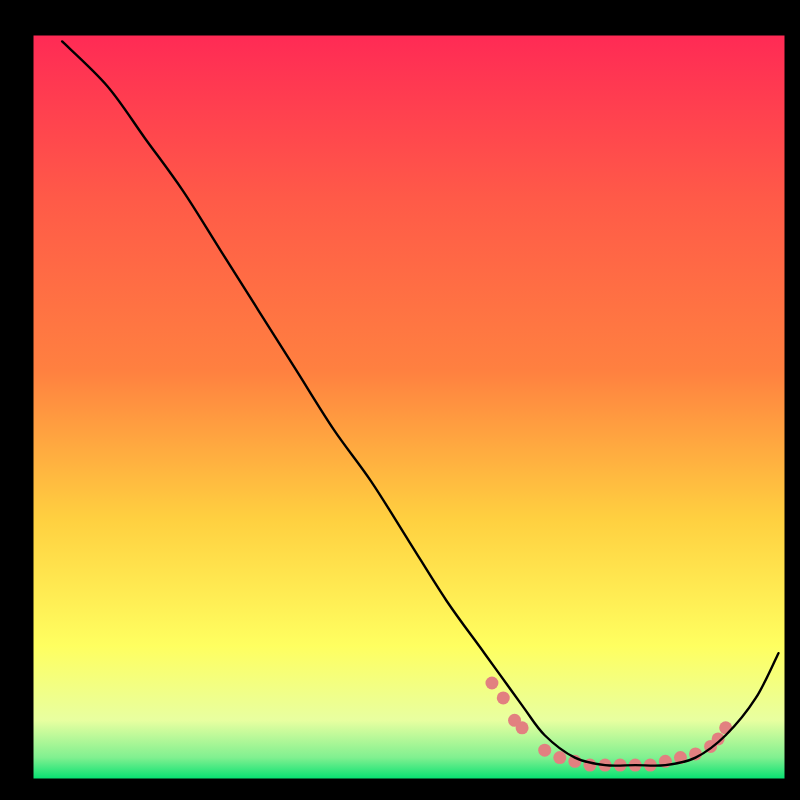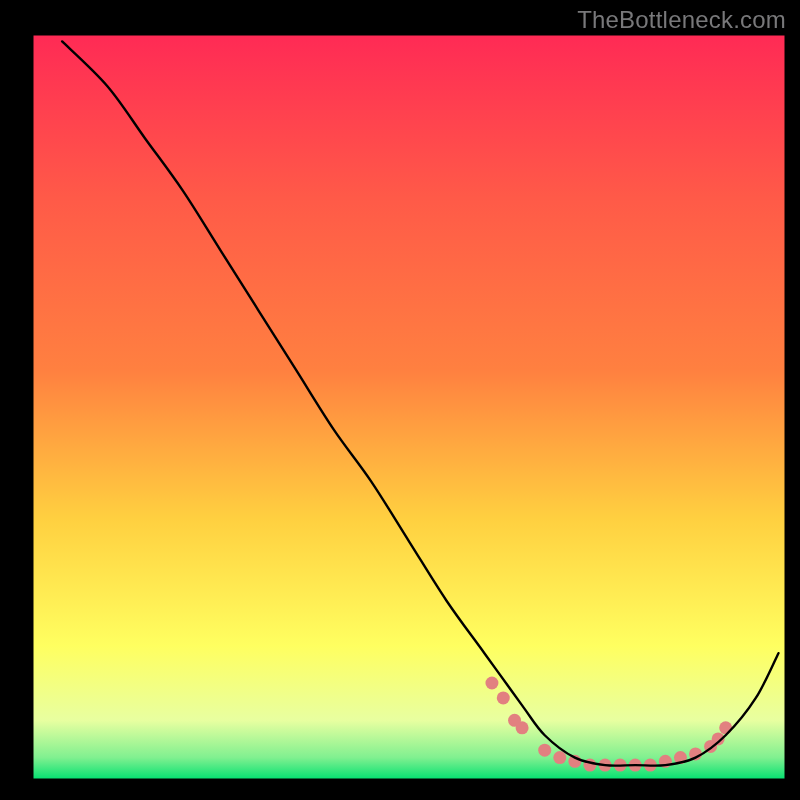--- a/index.html
+++ b/index.html
@@ -32,21 +32,20 @@
     top: 0;
     width: 800px;
     height: 800px;
   }
 </style>
 </head>
 <body>
 
 <div class="container">
 
-  <div class="watermark">TheBottleneck.com</div>
 
   <svg class="plot" viewBox="0 0 800 800">
     <defs>
       <linearGradient id="bg-grad" x1="0" y1="0" x2="0" y2="1">
         <stop id="g0" offset="0%" stop-color="#ff2a55"></stop>
         <stop id="g1" offset="22%" stop-color="#ff5a48"></stop>
         <stop id="g2" offset="45%" stop-color="#ff8040"></stop>
         <stop id="g3" offset="65%" stop-color="#ffd040"></stop>
         <stop id="g4" offset="82%" stop-color="#ffff60"></stop>
         <stop id="g5" offset="92%" stop-color="#e8ffa0"></stop>

